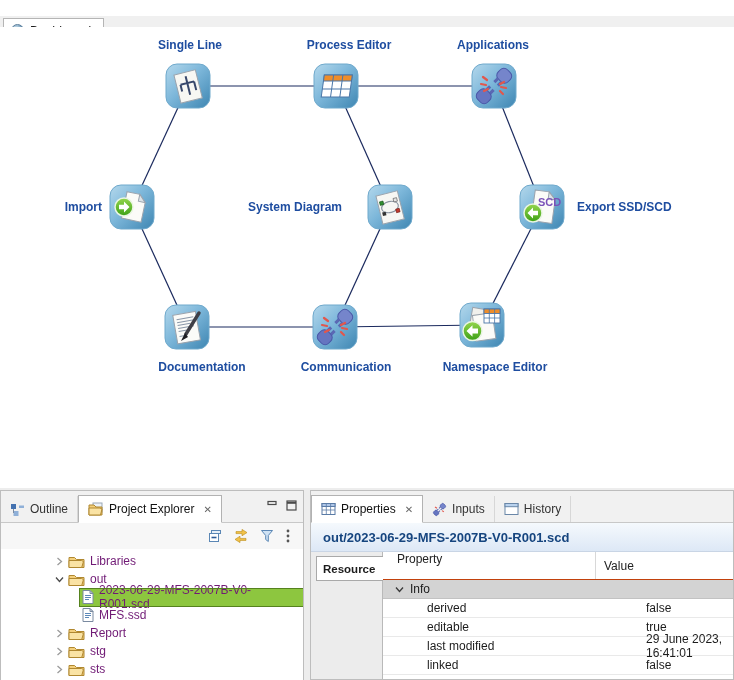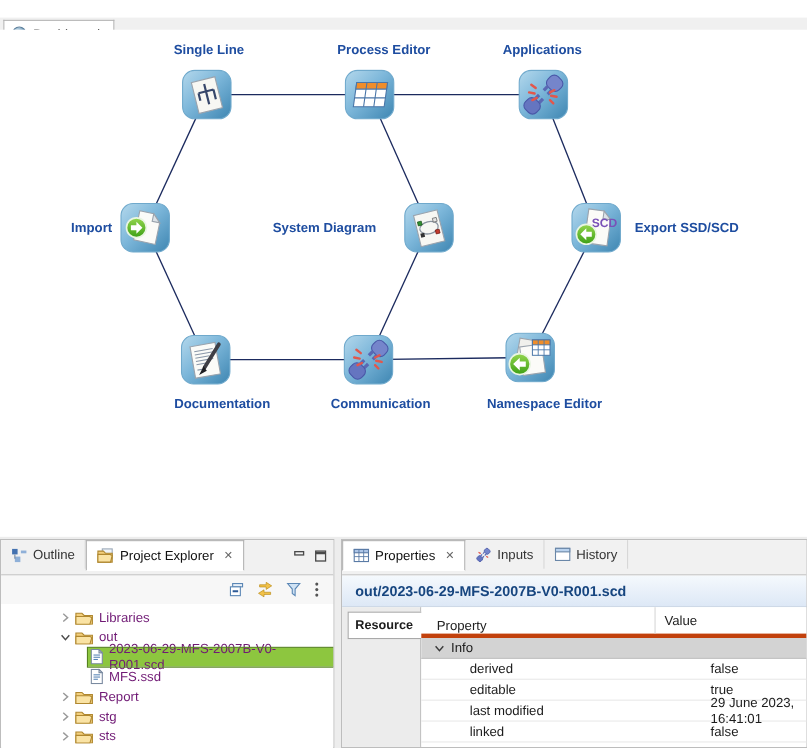--- a/index.html
+++ b/index.html
@@ -26,21 +26,21 @@
                 line-height:14px; white-space:nowrap; }
   .lc { text-align:center; } .lr { text-align:right; } .ll { text-align:left; }
 
   
   .bottom { position:absolute; top:488px; left:0; width:734px; height:192px; background:#ededed; }
   .panel { position:absolute; top:2px; height:190px; background:#fff; border:1px solid #bdbdbd; }
   .panel-left  { left:0; width:304px; }
   .panel-right { left:310px; width:424px; }
 
   .ctab-header { position:relative; height:32px; background:#f1f1f1;
-                 border-bottom:1px solid #c8c8c8; display:flex; }
+                 border-bottom:1px solid #c8c8c8; display:flex; align-items:flex-end; }
   .ctab { height:26px; display:flex; align-items:center; gap:5px; padding:0 9px;
           font-size:12px; color:#333; border-right:1px solid #d7d7d7; }
   .ctab.active { background:#fff; border:1px solid #b2b2b2; border-bottom:1px solid #fff;
                  margin-bottom:-1px; height:28px; color:#111; }
   .tab-close { font-size:10px; color:#666; margin-left:4px; }
   .winbtns { position:absolute; right:6px; top:9px; display:flex; gap:8px; }
 
   .view-toolbar { height:26px; background:#f7f7f7; display:flex; justify-content:flex-end;
                   align-items:center; gap:10px; padding:0 12px; }
   .tbtn { display:flex; align-items:center; }
@@ -57,22 +57,22 @@
   
   .props-title { height:29px; background:linear-gradient(#f5f9fd,#dde8f6);
                  border-bottom:1px solid #c9d5e5; display:flex; align-items:center;
                  padding-left:12px; font-weight:bold; font-size:13px; color:#16457f; }
   .props-content { display:flex; height:127px; }
   .res-col { width:72px; background:#ececec; border-right:1px solid #b9b9b9; }
   .res-tab { margin:4px 0 0 5px; width:84px; height:25px; background:#fff;
              border:1px solid #a9a9a9; font-weight:bold; font-size:11.5px; color:#1c1c1c;
              display:flex; align-items:center; padding-left:6px; }
   .ptable { flex:1; background:#fff; position:relative; }
-  .phead { height:28px; border-bottom:4px solid #c2410c; position:relative;
-           display:flex; align-items:flex-end; font-size:12px; color:#222; }
+  .phead { height:28px; border-bottom:1px solid #c2410c; position:relative;
+           display:flex; align-items:flex-start; font-size:12px; color:#222; }
   .phead .col-prop { padding-left:14px; }
   .col-val-div { position:absolute; left:212px; top:0; bottom:0; border-left:1px solid #d8d8d8;
                  display:flex; align-items:center; padding-left:8px; }
   .prow-group { height:19px; background:#d3d3d3; border-bottom:1px solid #c2c2c2;
                 display:flex; align-items:center; gap:6px; padding-left:12px;
                 font-size:12px; color:#1c1c1c; }
   .prow { height:19px; border-bottom:1px solid #e9e9e9; position:relative;
           display:flex; align-items:center; font-size:12px; color:#1c1c1c; }
   .pname { padding-left:44px; }
   .pval { position:absolute; left:220px;margin-left:43px; }

